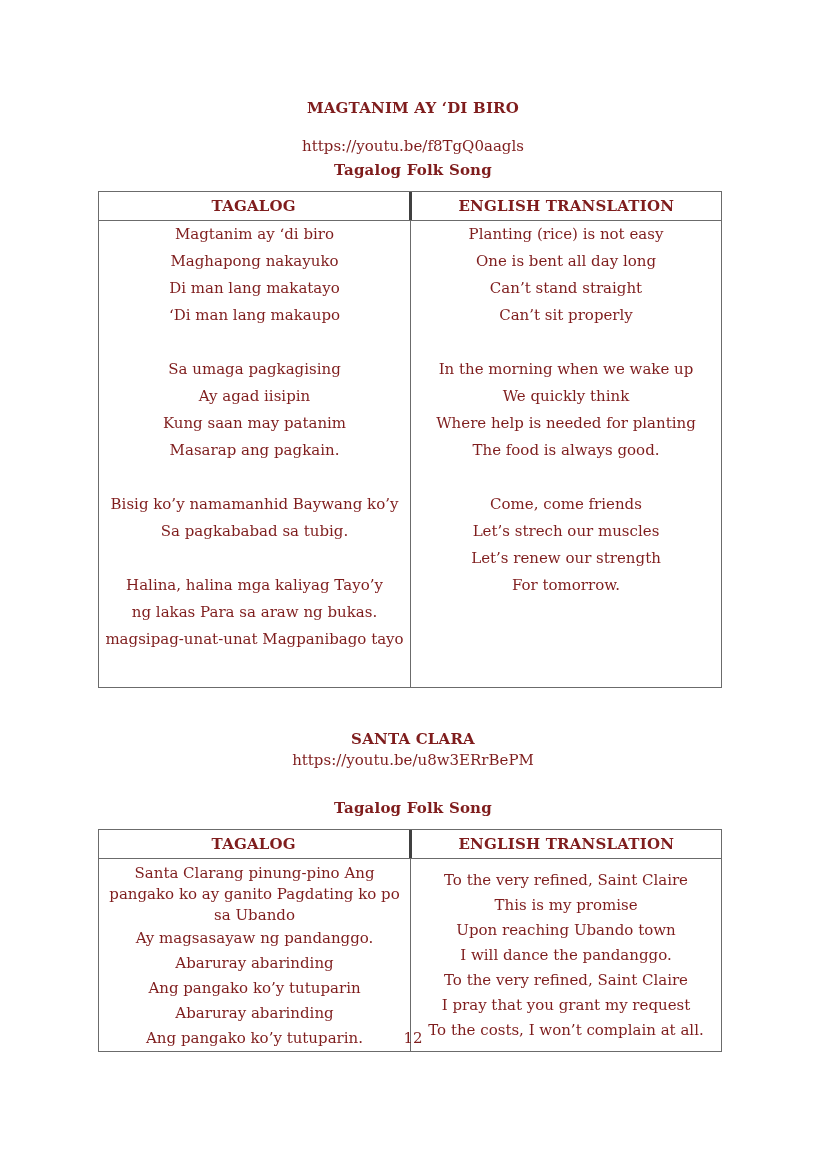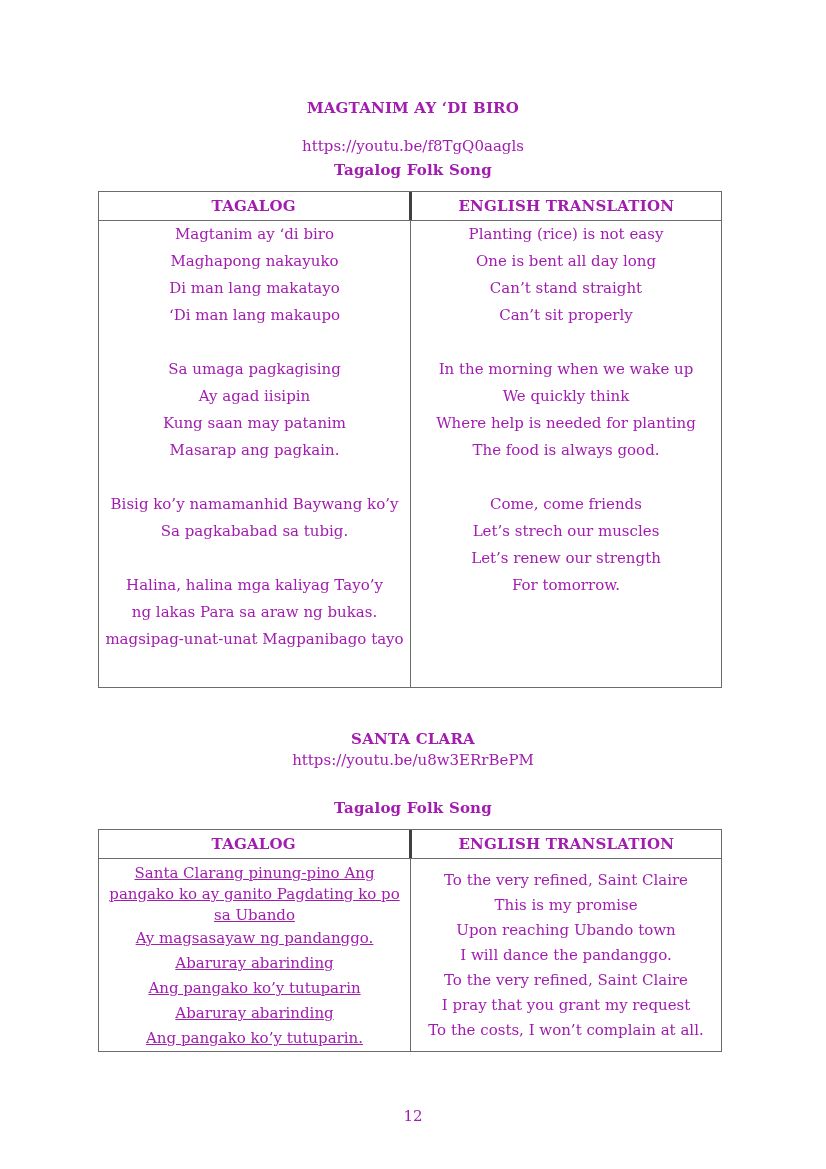--- a/index.html
+++ b/index.html
@@ -7,41 +7,41 @@
     padding: 0;
     background: #ffffff;
   }
   .page {
     position: relative;
     width: 826px;
     height: 1169px;
     background: #ffffff;
     overflow: hidden;
     font-family: "DejaVu Serif", "Liberation Serif", serif;
-    color: #a21caf;
+    color: #7f1d1d;
   }
   .centered-row {
     position: absolute;
     left: 0;
     width: 100%;
     text-align: center;
     font-size: 15px;
     line-height: 17px;
     white-space: nowrap;
   }
   .bold { font-weight: bold; letter-spacing: 0.2px; }
   .url-row { font-weight: normal; }
 
   .s1-title { top: 100px; }
   .s1-link  { top: 138px; }
   .s1-sub   { top: 162px; }
   .s2-title { top: 731px; }
   .s2-link  { top: 752px; }
   .s2-sub   { top: 800px; }
-  .page-num { top: 1108px; }
+  .page-num { top: 1030px; }
 
   .tbl {
     position: absolute;
     left: 98px;
     width: 624px;
     border: 1px solid #6b6b6b;
     box-sizing: border-box;
     background: #ffffff;
   }
   .tbl-1 { top: 191px; height: 497px; }
@@ -76,21 +76,21 @@
     box-sizing: border-box;
   }
   .tbl .cell + .cell { border-left: 1px solid #6b6b6b; }
 
   .line {
     white-space: nowrap;
     overflow: visible;
   }
   .tbl-1 .cell .line { height: 27px; line-height: 27px; }
 
-  .tbl-2 .cell-tagalog { padding-top: 4px; text-decoration: underline; }
+  .tbl-2 .cell-tagalog { padding-top: 4px; }
   .tbl-2 .cell-tagalog .line { height: 25px; line-height: 25px; }
   .tbl-2 .cell-tagalog .line:nth-child(-n+3) { height: 21px; line-height: 21px; }
   .tbl-2 .cell-english { padding-top: 9px; }
   .tbl-2 .cell-english .line { height: 25px; line-height: 25px; }
 </style>
 </head>
 <body>
 
 <div class="page">
 

